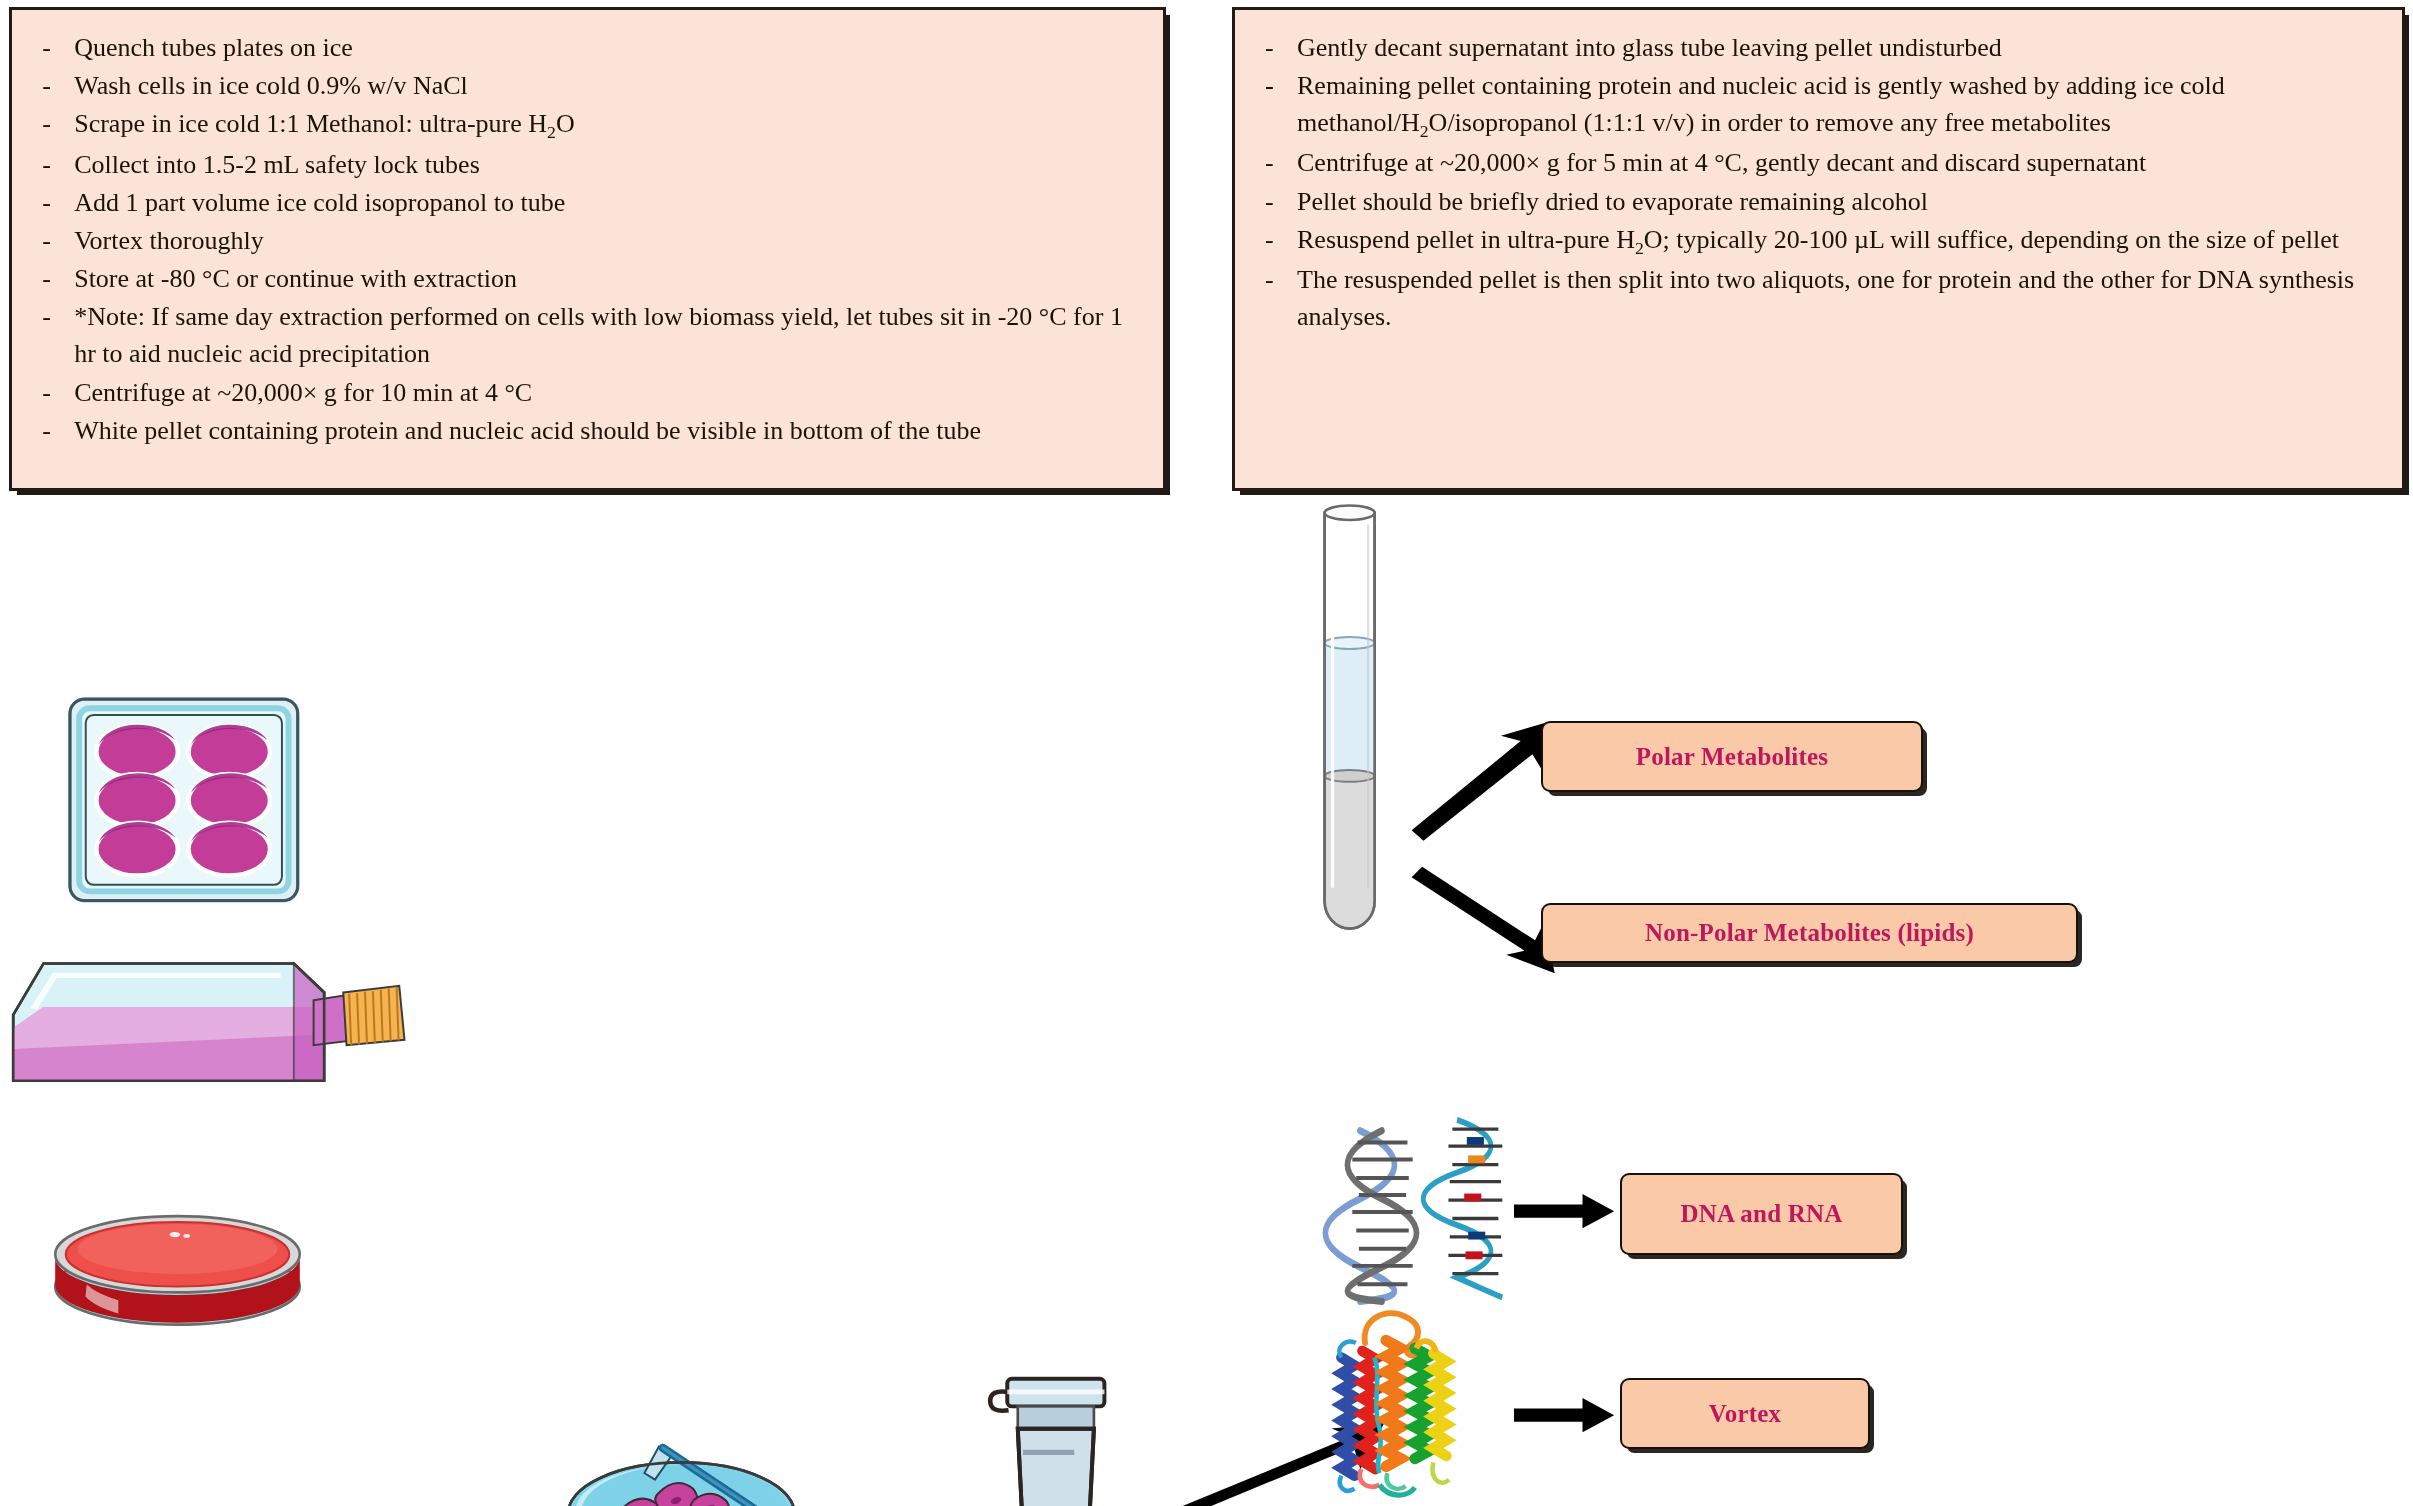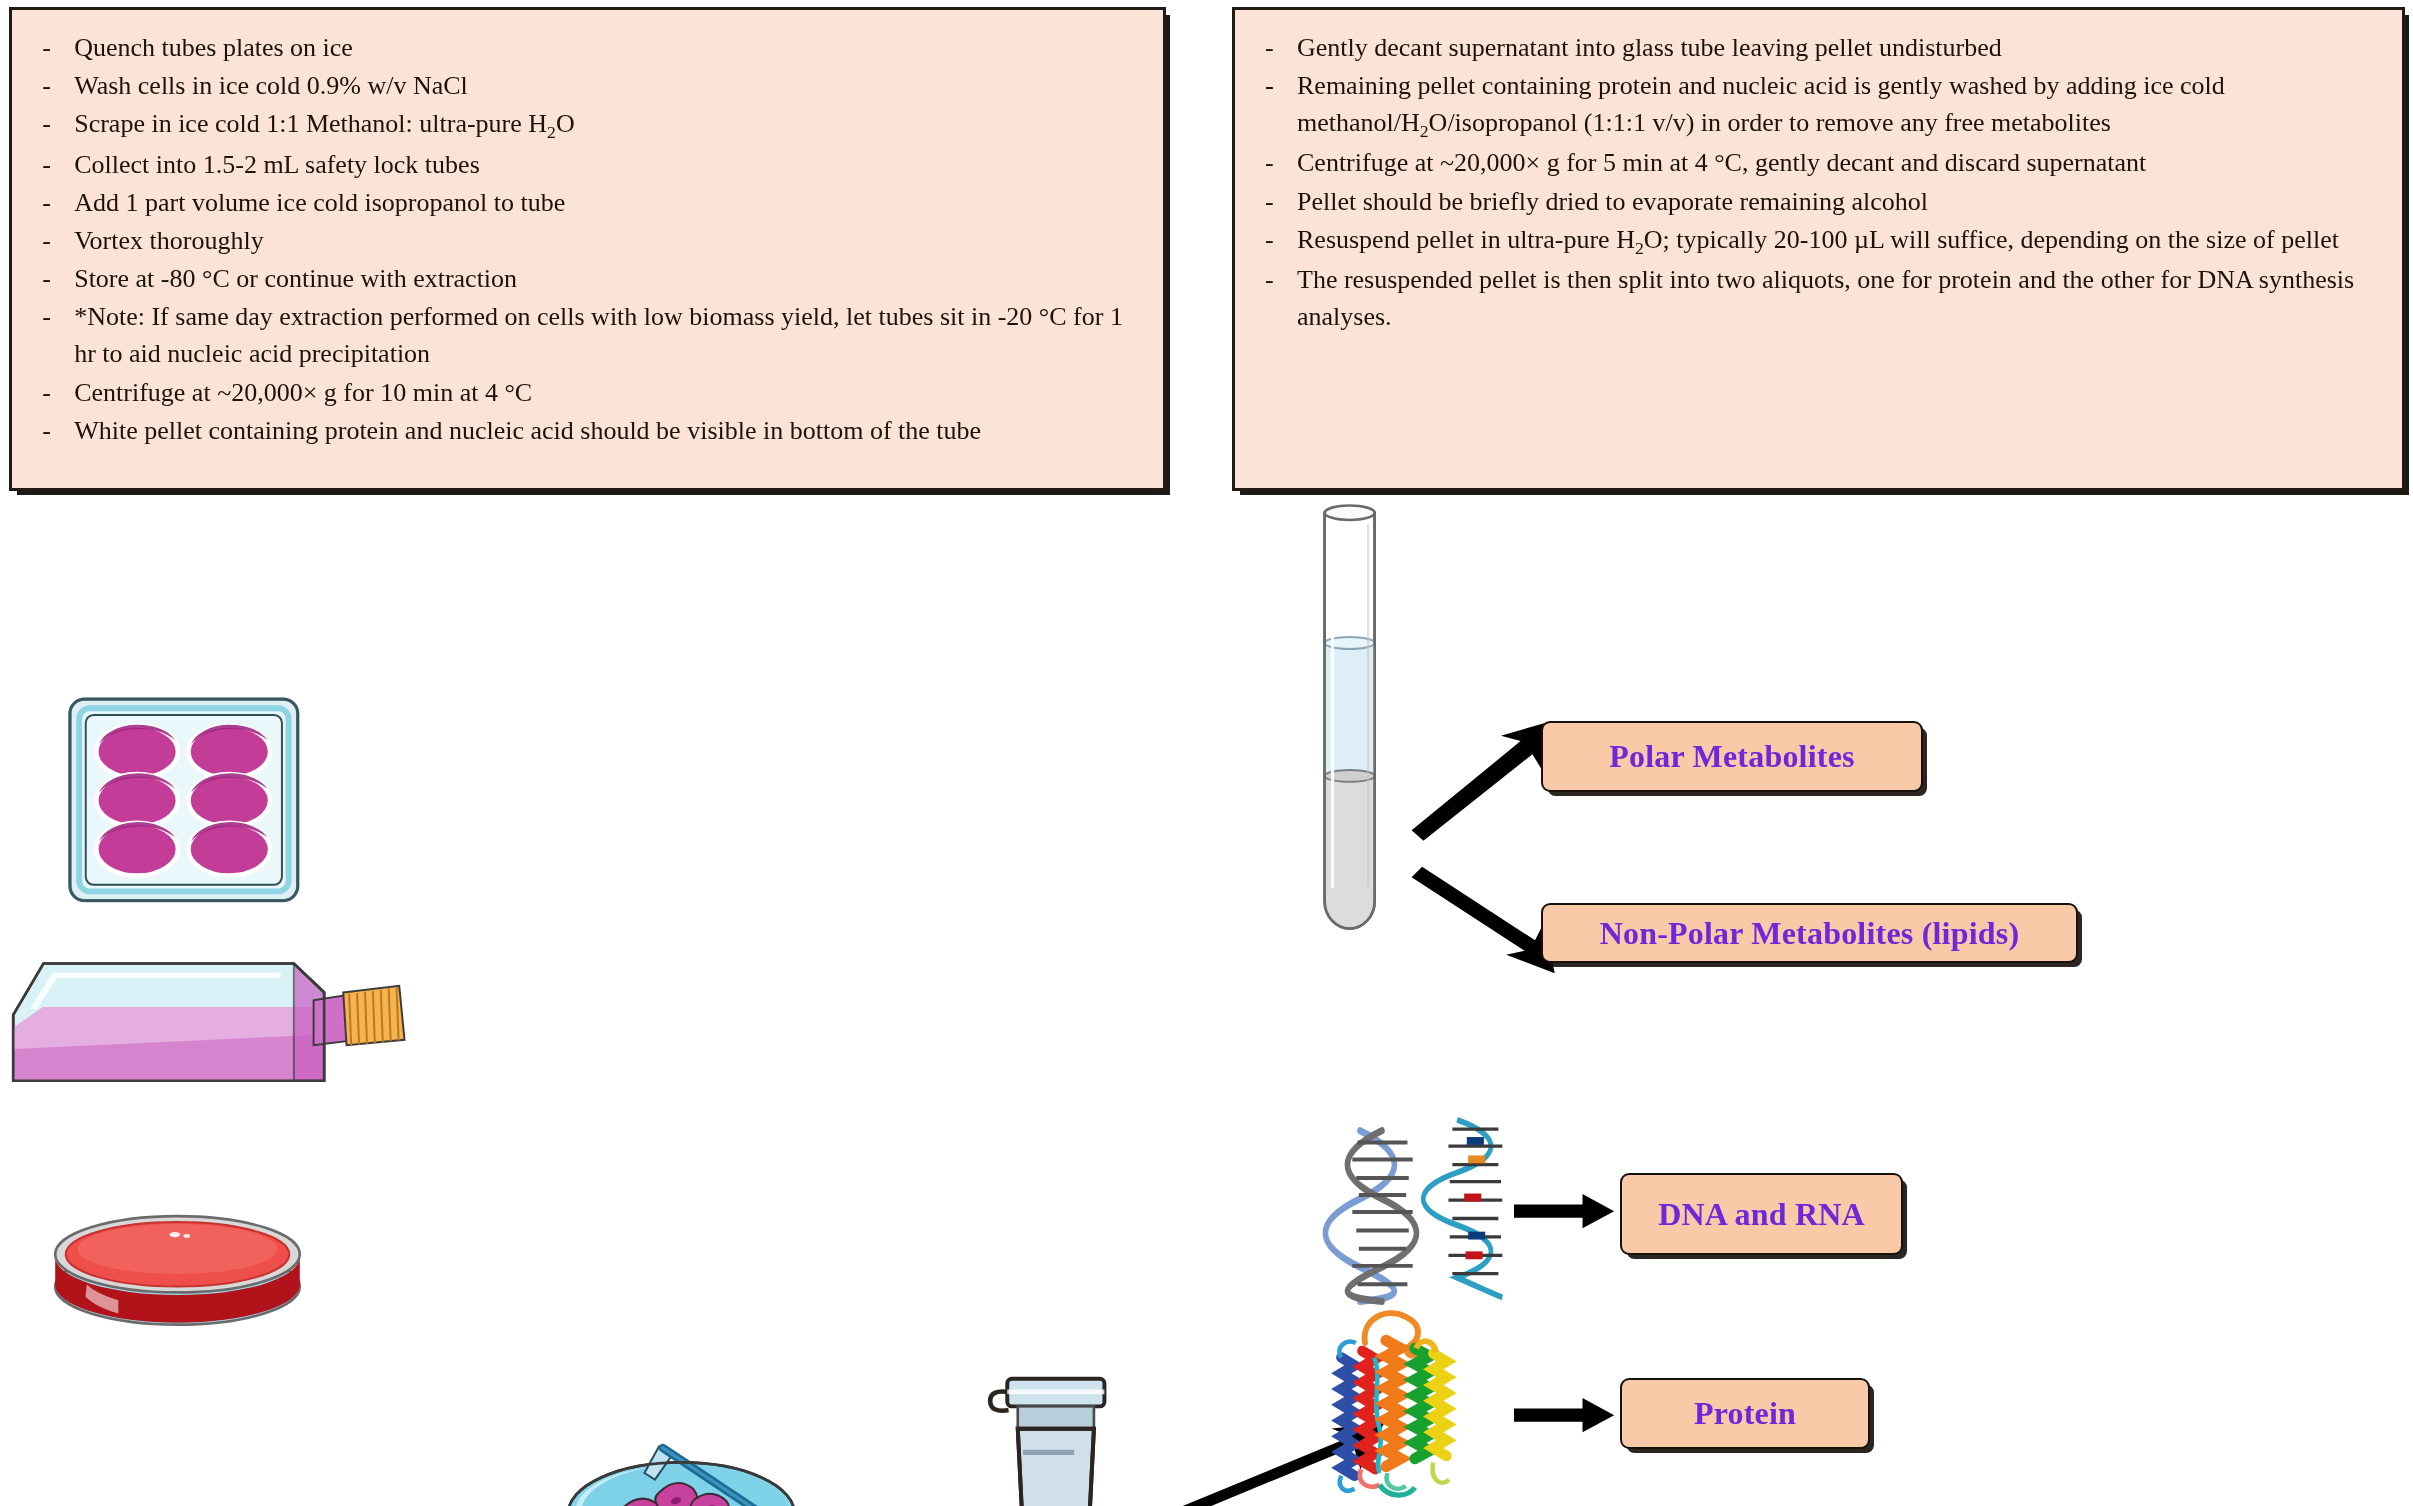--- a/index.html
+++ b/index.html
@@ -62,22 +62,22 @@
     position: absolute;
     background: #fac9a8;
     border: 2.6px solid #17110b;
     border-radius: 9.2px;
     box-sizing: border-box;
     box-shadow: 5.3px 5.3px 0 -1.3px rgba(20,14,10,0.9);
     display: flex;
     align-items: center;
     justify-content: center;
     font-weight: bold;
-    font-size: 32px;
-    color: #6d28d9;
+    font-size: 25px;
+    color: #be185d;
     letter-spacing: 0.2px;
     white-space: nowrap;
   }
   #rb-polar     { left: 1541px; top: 221px;  width: 382px;  height: 71px; }
   #rb-nonpolar  { left: 1541px; top: 403px;  width: 537px;  height: 60px; }
   #rb-dna       { left: 1620px; top: 673px; width: 283px;  height: 82px; }
   #rb-protein   { left: 1620px; top: 878px; width: 250px;  height: 71px; }
 
   svg { overflow: visible; }
 </style>
@@ -290,21 +290,21 @@
   <div class="result-box" id="rb-polar">
     <span>Polar Metabolites</span>
   </div>
   <div class="result-box" id="rb-nonpolar">
     <span>Non-Polar Metabolites (lipids)</span>
   </div>
   <div class="result-box" id="rb-dna">
     <span>DNA and RNA</span>
   </div>
   <div class="result-box" id="rb-protein">
-    <span>Protein</span>
+    <span>Vortex</span>
   </div>
 
   <div class="node" style="left:1330px; top:625px; width:105px; height:178px;">
     <svg width="105" height="178" viewBox="0 0 160 270">
       <g fill="none" stroke-linecap="round">
         <path d="M20 8 C110 42 110 78 20 112 C-70 146 -70 182 20 216 C110 250 110 262 20 268" stroke="#7b9dd4" stroke-width="11" transform="translate(30,0) scale(0.78,1)"></path>
         <path d="M140 8 C50 42 50 78 140 112 C230 146 230 182 140 216 C50 250 50 262 140 268" stroke="#6f6f6f" stroke-width="11" transform="translate(-30,0) scale(0.78,1)"></path>
       </g>
       <g stroke="#555" stroke-width="6">
         <line x1="42" y1="26" x2="118" y2="26"></line>

